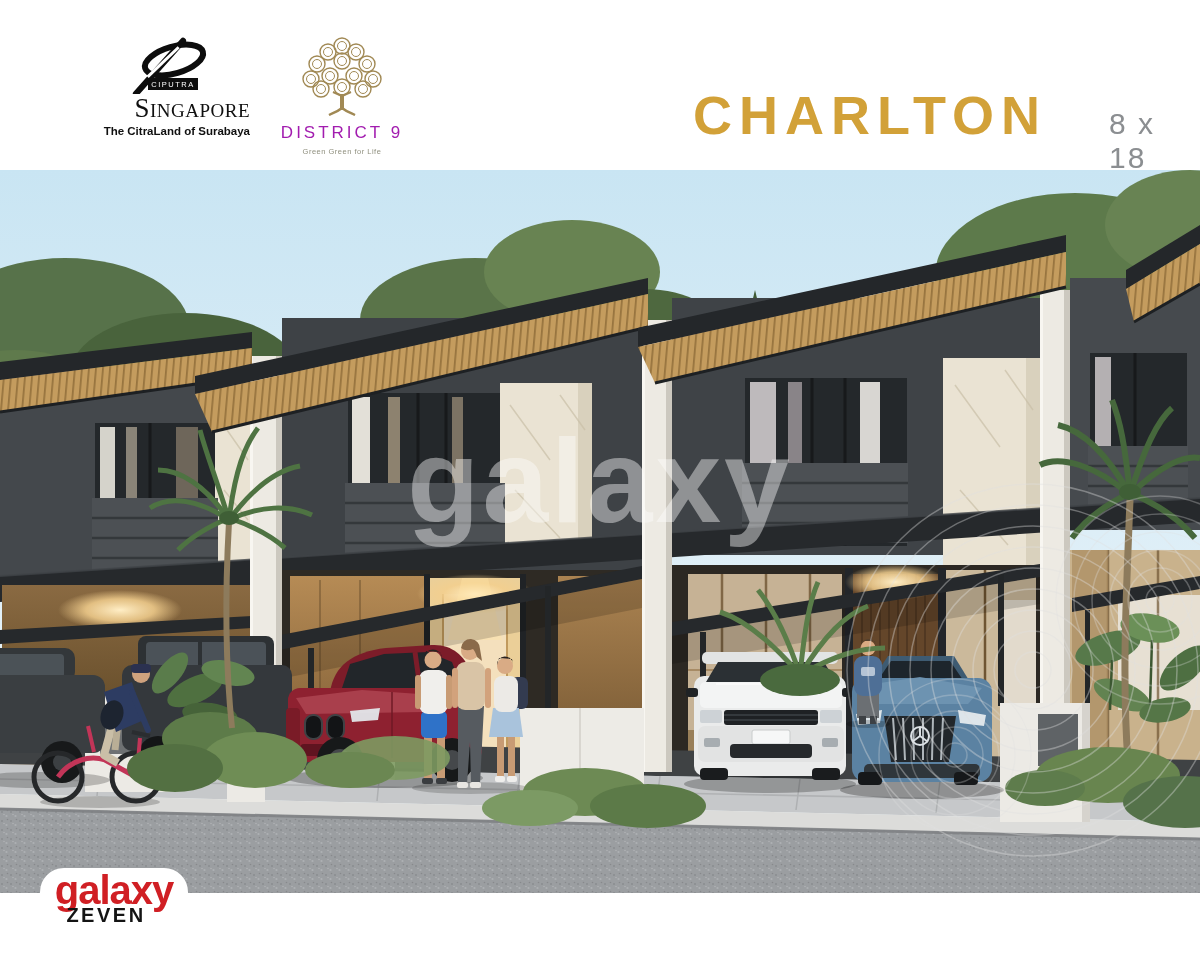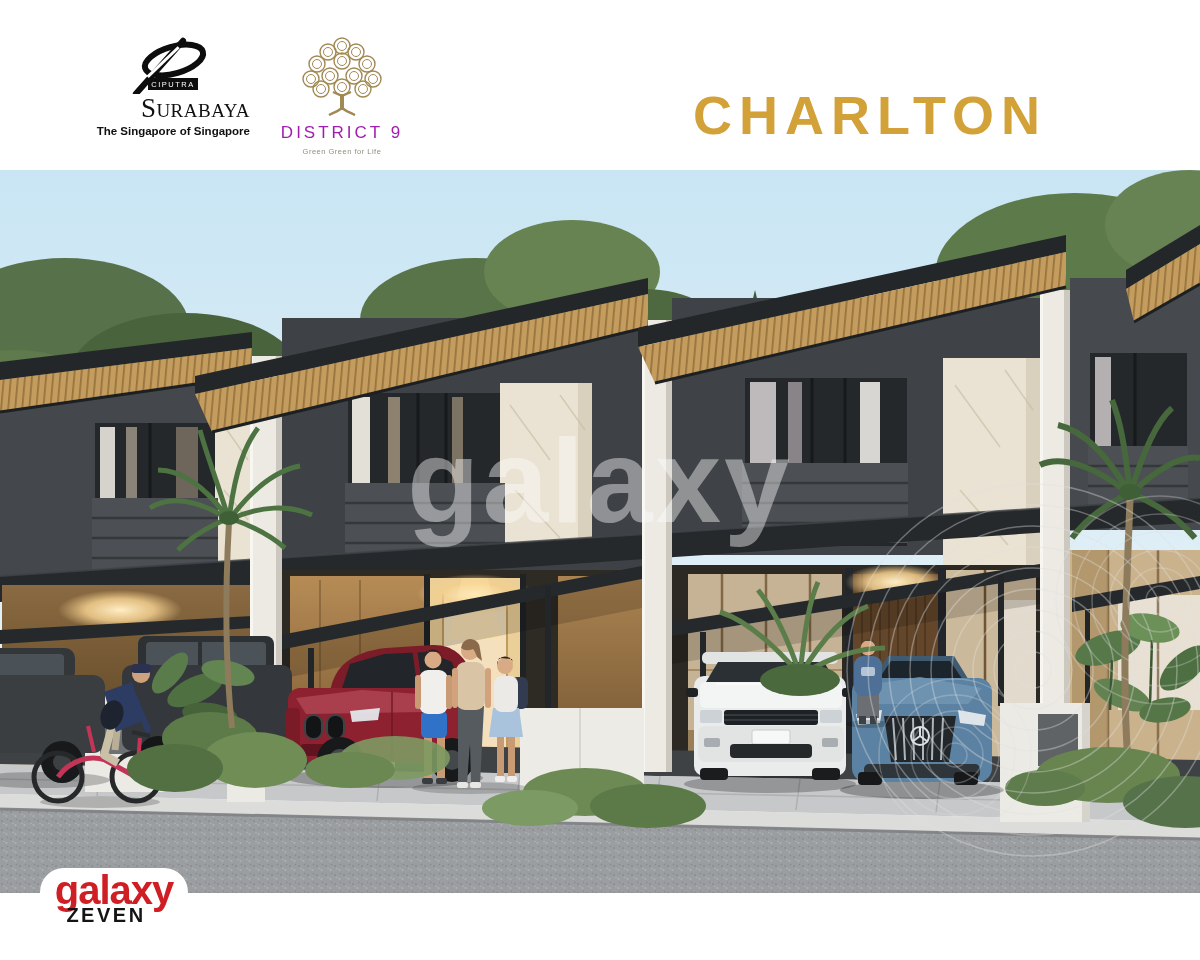--- a/index.html
+++ b/index.html
@@ -38,22 +38,22 @@
     <div class="citraland">
       <svg class="cl-mark" width="96" height="60" viewBox="0 0 96 60">
         <g transform="translate(52,26) rotate(-16)">
           <ellipse rx="30" ry="13.5" fill="none" stroke="#0d0d0d" stroke-width="6"></ellipse>
           <path d="M-46,22 L14,-16" stroke="#0d0d0d" stroke-width="6" stroke-linecap="round" fill="none"></path>
           <path d="M-30,9 L8,-11" stroke="#ffffff" stroke-width="3" fill="none"></path>
         </g>
         <rect x="26" y="44" width="50" height="12" fill="#0d0d0d"></rect>
         <text x="51" y="53" font-size="7.5" fill="#ffffff" text-anchor="middle" letter-spacing="1.5">CIPUTRA</text>
       </svg>
-      <div class="cl-name">Surabaya</div>
-      <div class="cl-tag">The Singapore of Singapore</div>
+      <div class="cl-name">Singapore</div>
+      <div class="cl-tag">The CitraLand of Surabaya</div>
     </div>
 
     <div class="district9">
       <svg width="86" height="82" viewBox="0 0 86 82">
         <g fill="none" stroke="#a18954">
           <g stroke-width="1.4">
             <circle cx="43" cy="12" r="8"></circle>
               <circle cx="29" cy="18" r="8"></circle>
               <circle cx="57" cy="18" r="8"></circle>
             <circle cx="18" cy="30" r="8"></circle>
@@ -86,20 +86,21 @@
           <path d="M43,74 C38,78 34,79 30,81 M43,74 C48,78 52,79 56,81" stroke-width="2.5"></path>
           <path d="M43,62 L34,58 M43,62 L52,58" stroke-width="2"></path>
         </g>
       </svg>
       <div class="d9-name">DISTRICT 9</div>
       <div class="d9-tag">Green Green for Life</div>
     </div>
 
     <div class="title-block">
       <h1 class="title">CHARLTON</h1>
+      <span class="size">8 x 18</span>
     </div>
   </div>
 
   <div class="scene">
   <svg width="1200" height="723" viewBox="0 0 1200 723">
     <defs>
       <linearGradient id="skyG" x1="0" y1="0" x2="0" y2="1">
         <stop offset="0" stop-color="#c9e5f3"></stop>
             <stop offset=".5" stop-color="#ddeef7"></stop>
             <stop offset="1" stop-color="#f2f7f8"></stop>

